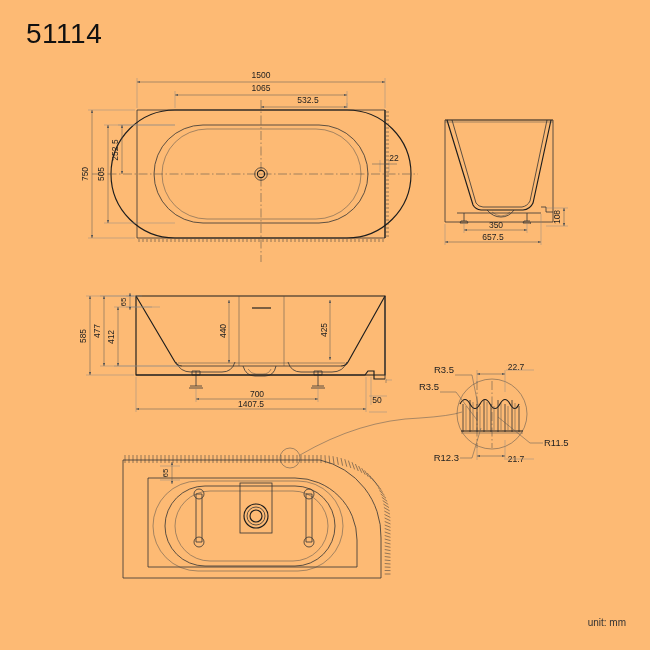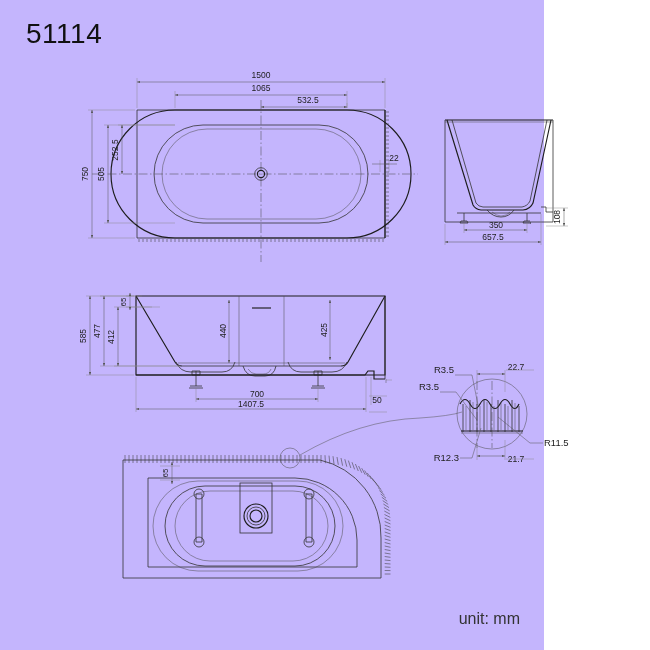--- a/index.html
+++ b/index.html
@@ -11,23 +11,23 @@
   body {
     width: 650px;
     height: 650px;
     font-family: "Liberation Sans", sans-serif;
     color: #1a1a1a;
     position: relative;
     overflow: hidden;
   }
   #sheet {
     position: relative;
-    width: 544px;
+    width: 650px;
     height: 650px;
-    background: #c4b5fd;
+    background: #fdba74;
   }
   #drawing-svg {
     position: absolute;
     left: 0;
     top: 0;
     width: 650px;
     height: 650px;
   }
   .title-no {
     position: absolute;
@@ -36,21 +36,21 @@
     font-size: 28px;
     letter-spacing: 0.5px;
     font-weight: 400;
     color: #111;
     line-height: 1;
   }
   .unit-note {
     position: absolute;
     right: 24px;
     bottom: 22px;
-    font-size: 16px;
+    font-size: 10px;
     color: #333;
   }
   text {
     font-family: "Liberation Sans", sans-serif;
     fill: #222;
   }
   .dimtxt { font-size: 8.5px; }
   .dimtxt-s { font-size: 8px; }
   .radtxt { font-size: 9.5px; }
   .ln-thin { stroke: #4a4a4a; stroke-width: 0.5; fill: none; }

